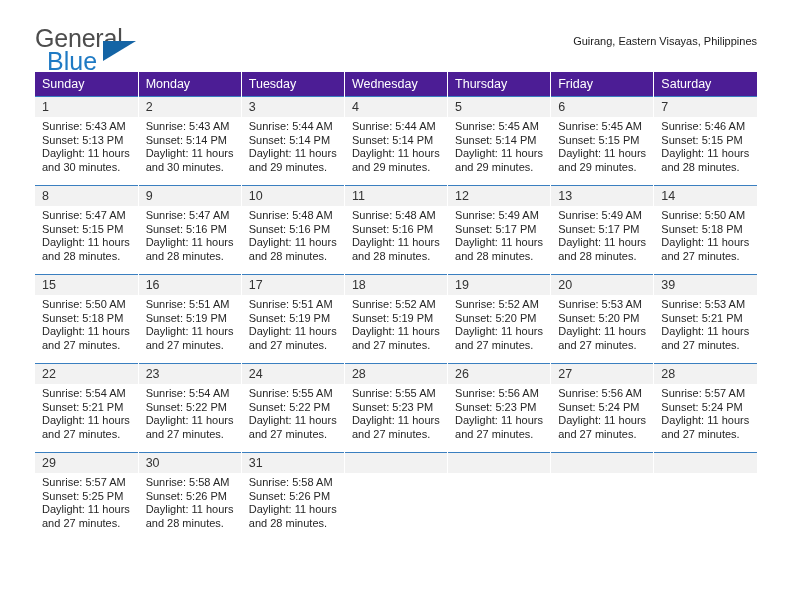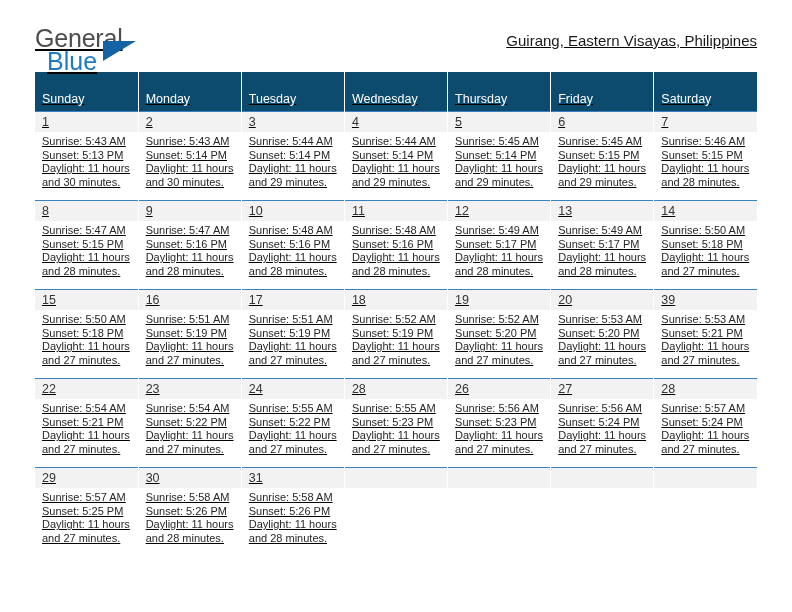--- a/index.html
+++ b/index.html
@@ -13,21 +13,20 @@
     font-family: "Liberation Sans", sans-serif;
     color: #000000;
     overflow: hidden;
   }
   .page {
     position: relative;
     width: 792px;
     height: 612px;
     box-sizing: border-box;
     padding: 0 35px;
-    text-decoration: underline;
   }
 
   
   .header {
     display: flex;
     align-items: flex-start;
     justify-content: space-between;
     padding-top: 26px;
     height: 72px;
     box-sizing: border-box;
@@ -65,40 +64,40 @@
     text-align: right;
     padding-top: 0px;
   }
   .cal-title {
     font-size: 27px;
     color: #1a1a1a;
     line-height: 32px;
     white-space: nowrap;
   }
   .cal-subtitle {
-    font-size: 15px;
+    font-size: 11px;
     color: #1a1a1a;
     line-height: 20px;
     margin-top: 5px;
     white-space: nowrap;
   }
 
   
   .calendar {
     width: 722px;
     border-collapse: collapse;
     table-layout: fixed;
   }
   .calendar th {
-    background: #0c4a6e;
+    background: #4c1d95;
     color: #ffffff;
     font-weight: normal;
     font-size: 12.5px;
     text-align: left;
-    padding: 20px 0 5px 7px;
+    padding: 5px 0 5px 7px;
     border-right: 1px solid #ffffff;
     height: 20px;
     box-sizing: border-box;
   }
   .calendar th:last-child { border-right: none; }
 
   .calendar td {
     vertical-align: top;
     padding: 0;
     border-right: 1px solid #ffffff;

